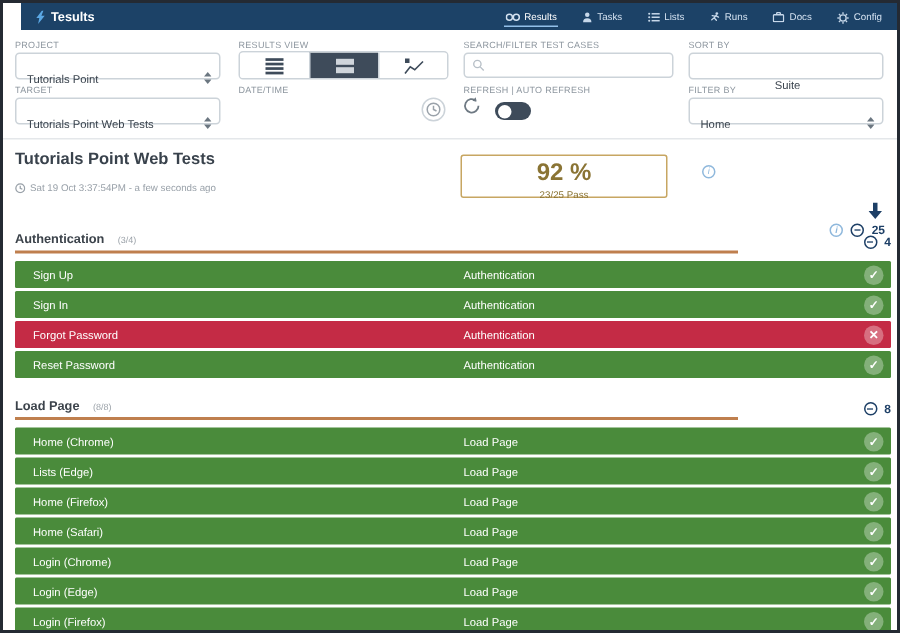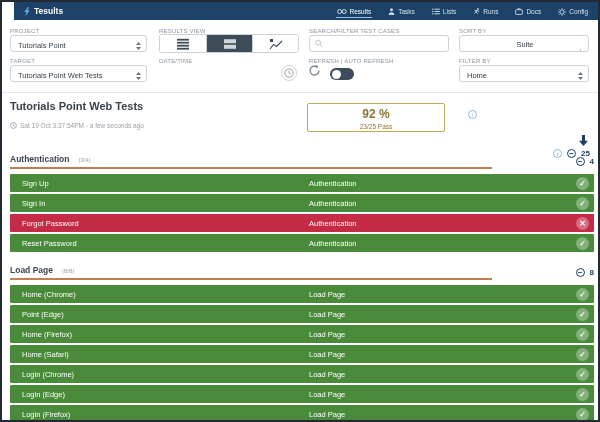--- a/index.html
+++ b/index.html
@@ -15,21 +15,21 @@
            font-size:8.5px; font-weight:bold; }
   .nav { margin-left:auto; display:flex; gap:15px; align-items:center; height:100%; }
   .nav-item { display:flex; align-items:center; gap:3px; font-size:6.5px;
               color:#d3e1f0; cursor:pointer; padding:3px 1px 2px; }
   .nav-item.active { color:#fff; border-bottom:1px solid #93c0e9; }
   .nav-item svg { display:block; }
 
   
   .ctl-label { position:absolute; font-size:6px; color:#8d969f; letter-spacing:.2px; }
   .select { position:absolute; height:17px; border:1px solid #ccd3d9; border-radius:3px;
-            background:#fff; display:flex; align-items:center; padding:4px 5px 0 7px;
+            background:#fff; display:flex; align-items:center; padding:16px 5px 0 7px;
             font-size:7.5px; color:#39424c; cursor:pointer; }
   .select .updown { margin-left:auto; }
   .seg { position:absolute; display:flex; height:19px; border:1px solid #ccd3d9;
          border-radius:3px; overflow:hidden; background:#fff; }
   .seg-btn { width:46px; display:flex; align-items:center; justify-content:center;
              background:#fff; cursor:pointer; }
   .seg-btn + .seg-btn { border-left:1px solid #ccd3d9; }
   .seg-btn.active { background:var(--slate); }
   .search-box { position:absolute; height:17px; border:1px solid #ccd3d9; border-radius:3px;
                 display:flex; align-items:center; padding:0 5px; background:#fff; }
@@ -46,21 +46,21 @@
   .divider { position:absolute; left:0; right:0; top:90px; border-top:1px solid #e4e7ea; }
 
   
   .summary-title { position:absolute; left:8px; top:98px; font-size:11px;
                    font-weight:bold; color:#39424c; }
   .timestamp { position:absolute; left:8px; top:120px; font-size:6.5px; color:#99a1a9;
                display:flex; align-items:center; gap:3px; }
   .pct-box { position:absolute; left:305px; top:101px; width:138px; height:29px;
              border:1px solid var(--gold-border); border-radius:2px; text-align:center;
              padding-top:3px; background:#fff; }
-  .pct { font-size:12px; font-weight:bold; color:var(--gold-text); }
+  .pct { font-size:16px; font-weight:bold; color:var(--gold-text); }
   .pct-sub { font-size:6.5px; color:var(--gold-text); margin-top:2px; }
   .info-circle { width:9px; height:9px; border:1px solid #8fb8dc; color:#8fb8dc;
                  border-radius:50%; font-size:6px; display:inline-flex; align-items:center;
                  justify-content:center; font-style:italic; cursor:pointer; }
   .minus-circle { width:9px; height:9px; border:1px solid var(--icon-navy);
                   color:var(--icon-navy); border-radius:50%; font-size:8px; line-height:1;
                   display:inline-flex; align-items:center; justify-content:center; cursor:pointer; }
   .summary-info { position:absolute; left:466px; top:108px; }
   .down-arrow { position:absolute; right:10px; top:133px; cursor:pointer; }
   .count-row { position:absolute; right:8px; top:147px; display:flex; align-items:center;
@@ -313,21 +313,21 @@
             <span>8</span>
           </div>
         </div>
         <div class="rows">
           <div class="row pass">
             <span class="case-name">Home (Chrome)</span>
             <span class="case-suite">Load Page</span>
             <span class="status-circle">✓</span>
           </div>
           <div class="row pass">
-            <span class="case-name">Point (Edge)</span>
+            <span class="case-name">Lists (Edge)</span>
             <span class="case-suite">Load Page</span>
             <span class="status-circle">✓</span>
           </div>
           <div class="row pass">
             <span class="case-name">Home (Firefox)</span>
             <span class="case-suite">Load Page</span>
             <span class="status-circle">✓</span>
           </div>
           <div class="row pass">
             <span class="case-name">Home (Safari)</span>

